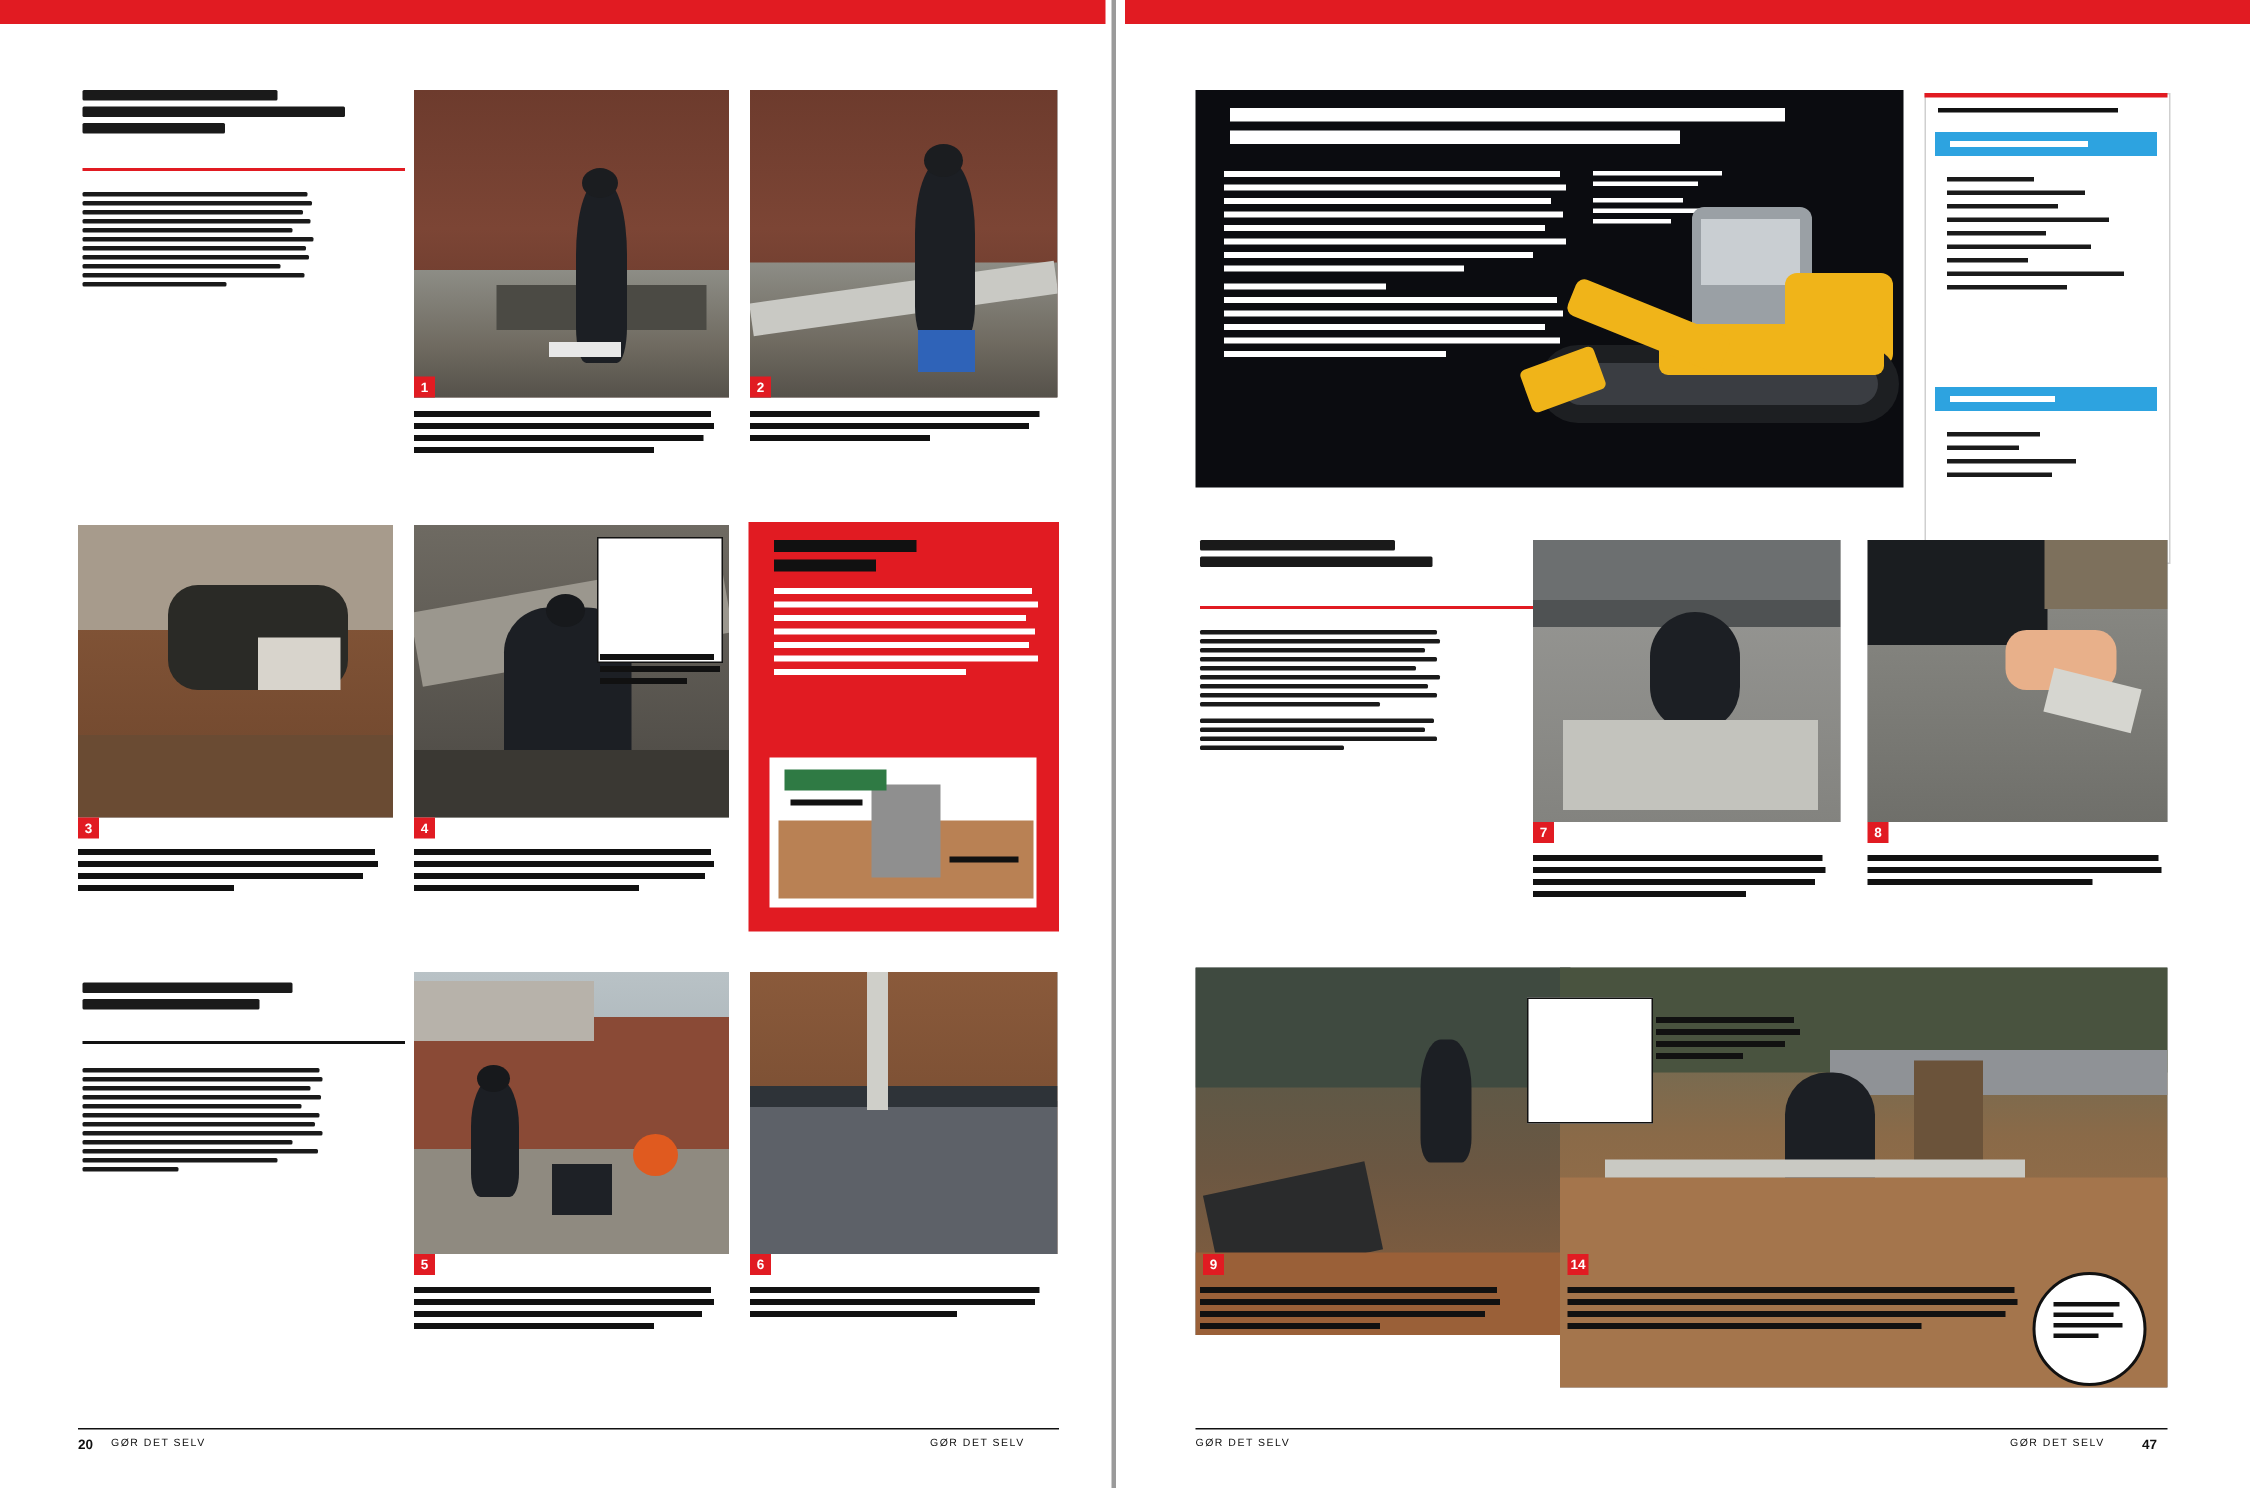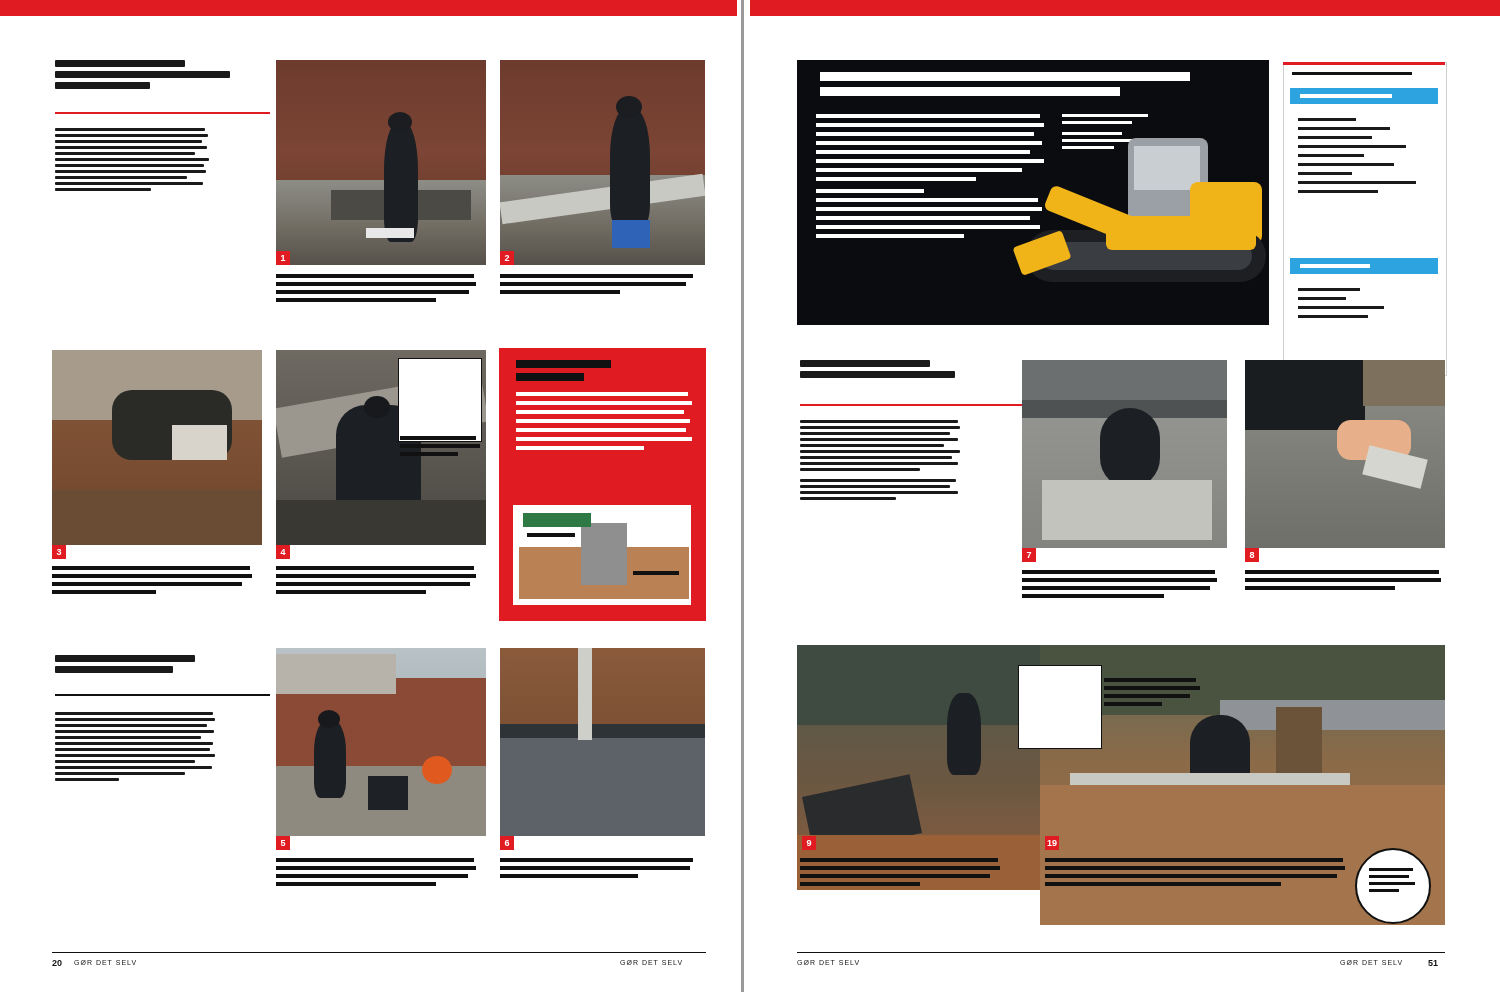--- a/index.html
+++ b/index.html
@@ -391,34 +391,34 @@
     <div style="position:absolute;left:0;top:140px;width:100%;height:140px;background:#a4754c;"></div>
     <div style="position:absolute;left:30px;top:128px;width:280px;height:12px;background:#c9c9c3;"></div>
   </div>
   <div class="callout" style="left:1018px;top:665px;width:82px;height:82px;"></div>
   <div style="position:absolute;left:1104px;top:678px;width:96px;">
     <div class="cline" style="background:#111;height:4px;width:92px;margin-bottom:4px;"></div>
     <div class="cline" style="background:#111;height:4px;width:96px;margin-bottom:4px;"></div>
     <div class="cline" style="background:#111;height:4px;width:86px;margin-bottom:4px;"></div>
     <div class="cline" style="background:#111;height:4px;width:58px;"></div>
   </div>
-  <div class="numbadge" style="left:1045px;top:836px;">19</div>
+  <div class="numbadge" style="left:1045px;top:836px;">14</div>
   <div class="caption" style="left:1045px;top:858px;width:300px;">
     <div class="cap-line" style="width:298px;"></div>
     <div class="cap-line" style="width:300px;"></div>
     <div class="cap-line" style="width:292px;"></div>
     <div class="cap-line" style="width:236px;"></div>
   </div>
 
   <div class="circle-badge" style="left:1355px;top:848px;width:72px;height:72px;"></div>
   <div style="position:absolute;left:1369px;top:868px;width:46px;">
     <div style="background:#111;height:3px;width:44px;margin-bottom:4px;"></div>
     <div style="background:#111;height:3px;width:40px;margin-bottom:4px;"></div>
     <div style="background:#111;height:3px;width:46px;margin-bottom:4px;"></div>
     <div style="background:#111;height:3px;width:30px;"></div>
   </div>
 
   <div class="folio-rule" style="left:797px;top:952px;width:648px;"></div>
   <div class="folio" style="left:797px;top:959px;font-size:7px;letter-spacing:1px;">GØR DET SELV</div>
-  <div class="folio" style="left:1428px;top:958px;font-weight:bold;">51</div>
+  <div class="folio" style="left:1428px;top:958px;font-weight:bold;">47</div>
   <div class="folio" style="left:1340px;top:959px;font-size:7px;letter-spacing:1px;">GØR DET SELV</div>
 
 </div>
 
 </body></html>

